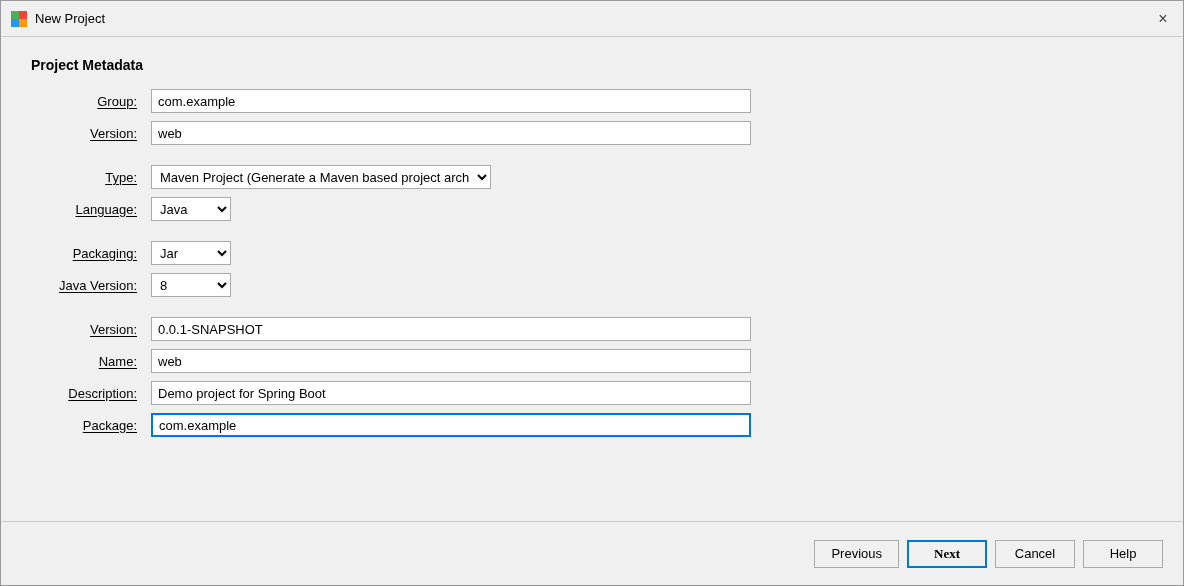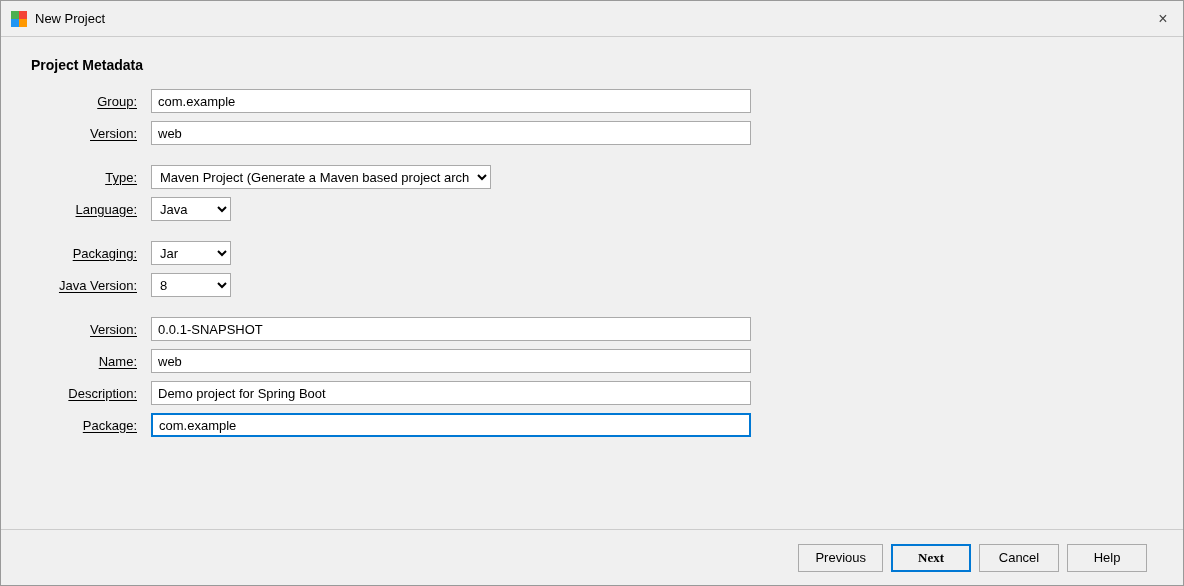--- a/index.html
+++ b/index.html
@@ -139,26 +139,26 @@
       width: 80px;
     }
 
     .spacer-row {
       height: 4px;
     }
 
     .dialog-footer {
       border-top: 1px solid #ccc;
       background: #f0f0f0;
-      padding: 10px 36px;
+      padding: 10px 20px;
       display: flex;
       justify-content: flex-end;
       align-items: center;
       gap: 8px;
-      height: 56px;
+      height: 64px;
     }
 
     .btn {
       height: 28px;
       min-width: 80px;
       padding: 2px 16px;
       font-size: 13px;
       border: 1px solid #aaa;
       background: #f0f0f0;
       cursor: pointer;

